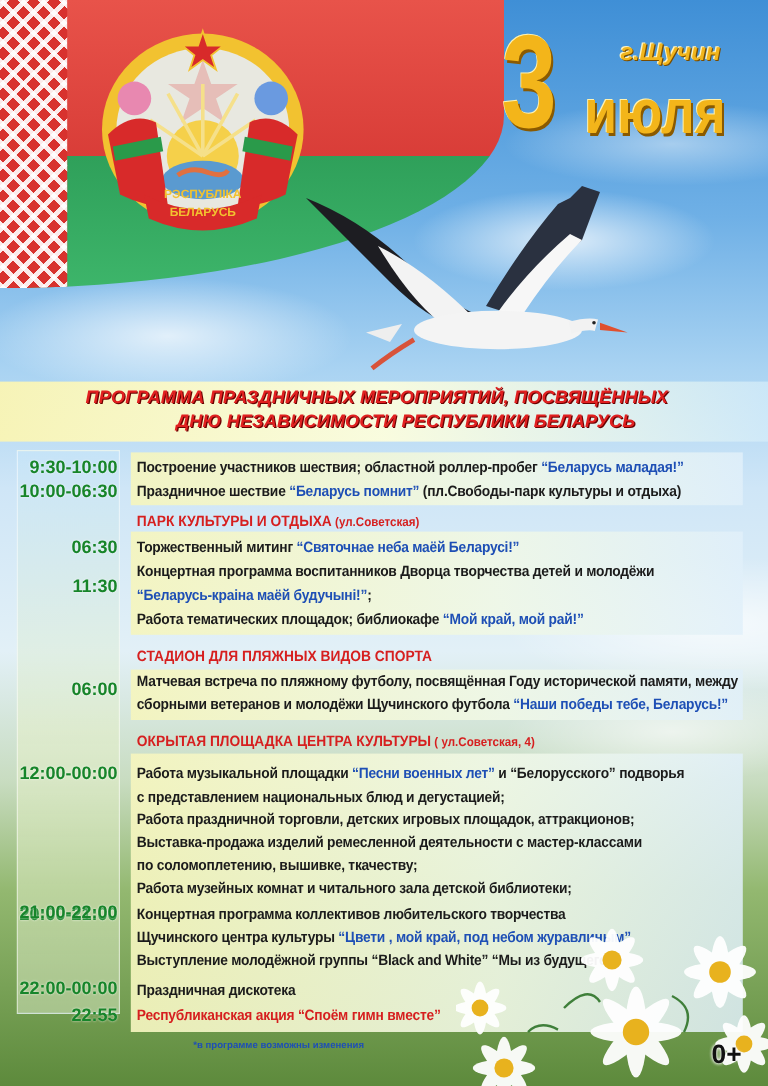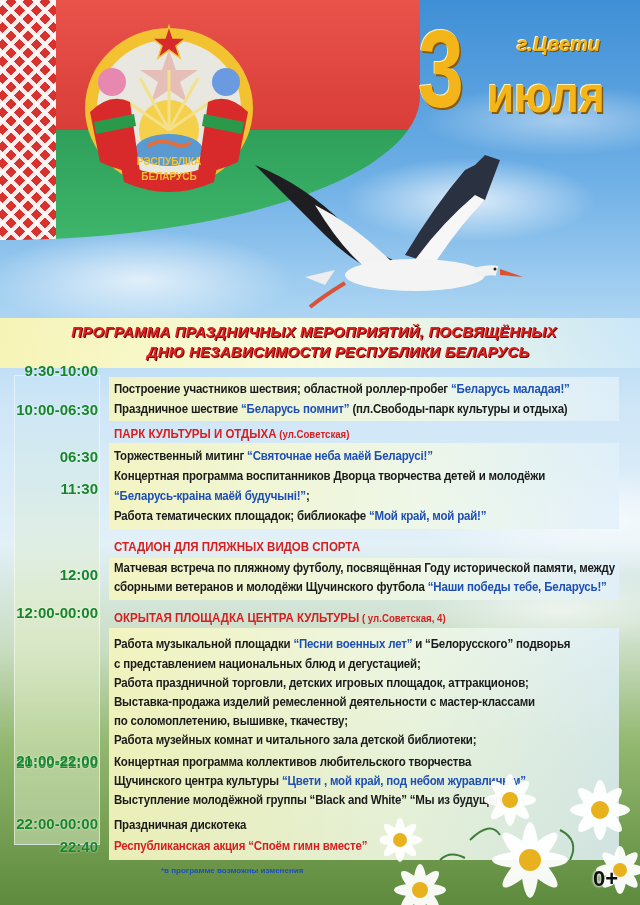--- a/index.html
+++ b/index.html
@@ -144,21 +144,21 @@
   <circle cx="146" cy="60" r="14" fill="#6a9ae0"></circle>
   <path d="M10 90 Q30 70 50 80 L60 150 Q40 150 20 140 Z" fill="#d82a2a"></path>
   <path d="M14 100 L54 92 L56 104 L16 112 Z" fill="#2a9a4a"></path>
   <path d="M168 90 Q148 70 128 80 L118 150 Q138 150 158 140 Z" fill="#d82a2a"></path>
   <path d="M164 100 L124 92 L122 104 L162 112 Z" fill="#2a9a4a"></path>
   <path d="M40 140 Q89 165 138 140 L134 160 Q89 180 44 160 Z" fill="#d82a2a"></path>
   <text x="89" y="143" text-anchor="middle" font-size="10" font-weight="bold" fill="#f2c230" font-family="Liberation Sans, sans-serif">РЭСПУБЛІКА</text>
   <text x="89" y="158" text-anchor="middle" font-size="10" font-weight="bold" fill="#f2c230" font-family="Liberation Sans, sans-serif">БЕЛАРУСЬ</text>
 </svg>
 
-<div class="city">г.Цвети</div>
+<div class="city">г.Щучин</div>
 <div class="day">3</div>
 <div class="month">июля</div>
 
 <svg class="stork" viewBox="0 0 280 175">
   <path d="M10 20 Q60 40 100 80 Q130 110 160 120 L140 130 Q110 120 80 90 Q40 50 10 20 Z" fill="#1d1d22"></path>
   <path d="M70 60 Q110 80 150 120 L130 130 Q100 110 70 60 Z" fill="#f3f3f3"></path>
   <path d="M255 15 L240 10 L230 20 L220 25 Q190 60 160 110 L185 118 Q210 80 240 55 Z" fill="#2a3140"></path>
   <path d="M240 55 Q215 80 190 118 L170 115 Q195 80 230 50 Z" fill="#f7f7f7"></path>
   <ellipse cx="170" cy="130" rx="70" ry="16" fill="#f4f4f4"></ellipse>
   <path d="M90 125 L60 132 L80 140 Z" fill="#eee"></path>
@@ -172,47 +172,47 @@
 <div class="title-line t1">ПРОГРАММА ПРАЗДНИЧНЫХ МЕРОПРИЯТИЙ, ПОСВЯЩЁННЫХ</div>
 <div class="title-line t2">ДНЮ НЕЗАВИСИМОСТИ РЕСПУБЛИКИ БЕЛАРУСЬ</div>
 
 <div class="time-col"></div>
 
 <div class="panel" style="top:377px;height:44px;"></div>
 <div class="panel" style="top:443px;height:86px;"></div>
 <div class="panel" style="top:558px;height:42px;"></div>
 <div class="panel" style="top:628px;height:232px;"></div>
 
-<div class="time" style="top:362px;">9:30-10:00</div>
+<div class="time" style="top:381px;">9:30-10:00</div>
 <div class="time" style="top:401px;">10:00-06:30</div>
 <div class="row" style="top:382px;"><span>Построение участников шествия; областной роллер-пробег </span><span class="q">“Беларусь маладая!”</span></div>
 <div class="row" style="top:402px;"><span>Праздничное шествие </span><span class="q">“Беларусь помнит”</span><span> (пл.Свободы-парк культуры и отдыха)</span></div>
 
 <div class="sect" style="top:427px;"><span>ПАРК КУЛЬТУРЫ И ОТДЫХА</span><span class="sub"> (ул.Советская)</span></div>
 
 <div class="time" style="top:448px;">06:30</div>
 <div class="time" style="top:480px;">11:30</div>
 <div class="row" style="top:449px;"><span>Торжественный митинг </span><span class="q">“Святочнае неба маёй Беларусі!”</span></div>
 <div class="row" style="top:469px;"><span>Концертная программа воспитанников Дворца творчества детей и молодёжи</span></div>
 <div class="row" style="top:489px;"><span class="q">“Беларусь-краіна маёй будучыні!”</span><span>;</span></div>
 <div class="row" style="top:509px;"><span> Работа тематических площадок; библиокафе </span><span class="q">“Мой край, мой рай!”</span></div>
 
 <div class="sect" style="top:540px;"><span>СТАДИОН ДЛЯ ПЛЯЖНЫХ ВИДОВ СПОРТА</span></div>
 
-<div class="time" style="top:566px;">12:00</div>
+<div class="time" style="top:566px;">06:00</div>
 <div class="row" style="top:561px;"><span>Матчевая встреча по пляжному футболу, посвящённая Году исторической памяти, между</span></div>
 <div class="row" style="top:580px;"><span>сборными ветеранов и молодёжи Щучинского футбола </span><span class="q">“Наши победы тебе, Беларусь!”</span></div>
 
 <div class="sect" style="top:611px;"><span>ОКРЫТАЯ ПЛОЩАДКА ЦЕНТРА КУЛЬТУРЫ</span><span class="sub"> ( ул.Советская, 4)</span></div>
 
-<div class="time" style="top:604px;">12:00-00:00</div>
+<div class="time" style="top:636px;">12:00-00:00</div>
 <div class="time" style="top:754px;">20:00-21:00</div>
 <div class="time" style="top:752px;">21:00-22:00</div>
 <div class="time" style="top:815px;">22:00-00:00</div>
-<div class="time" style="top:838px;">22:40</div>
+<div class="time" style="top:838px;">22:55</div>
 
 <div class="row" style="top:637px;"><span>Работа музыкальной площадки </span><span class="q">“Песни военных лет”</span><span> и “Белорусского” подворья</span></div>
 <div class="row" style="top:657px;"><span>с представлением национальных блюд и дегустацией;</span></div>
 <div class="row" style="top:676px;"><span>Работа праздничной торговли, детских игровых площадок, аттракционов;</span></div>
 <div class="row" style="top:695px;"><span>Выставка-продажа изделий ремесленной деятельности с мастер-классами</span></div>
 <div class="row" style="top:714px;"><span>по соломоплетению, вышивке, ткачеству;</span></div>
 <div class="row" style="top:733px;"><span>Работа музейных комнат  и читального зала детской библиотеки;</span></div>
 <div class="row" style="top:755px;"><span>Концертная программа коллективов любительского творчества</span></div>
 <div class="row" style="top:774px;"><span>Щучинского центра культуры </span><span class="q">“Цвети , мой край, под небом журавлиным”</span></div>
 <div class="row" style="top:793px;"><span>Выступление молодёжной группы “Black and White” “Мы из будущего”</span></div>

